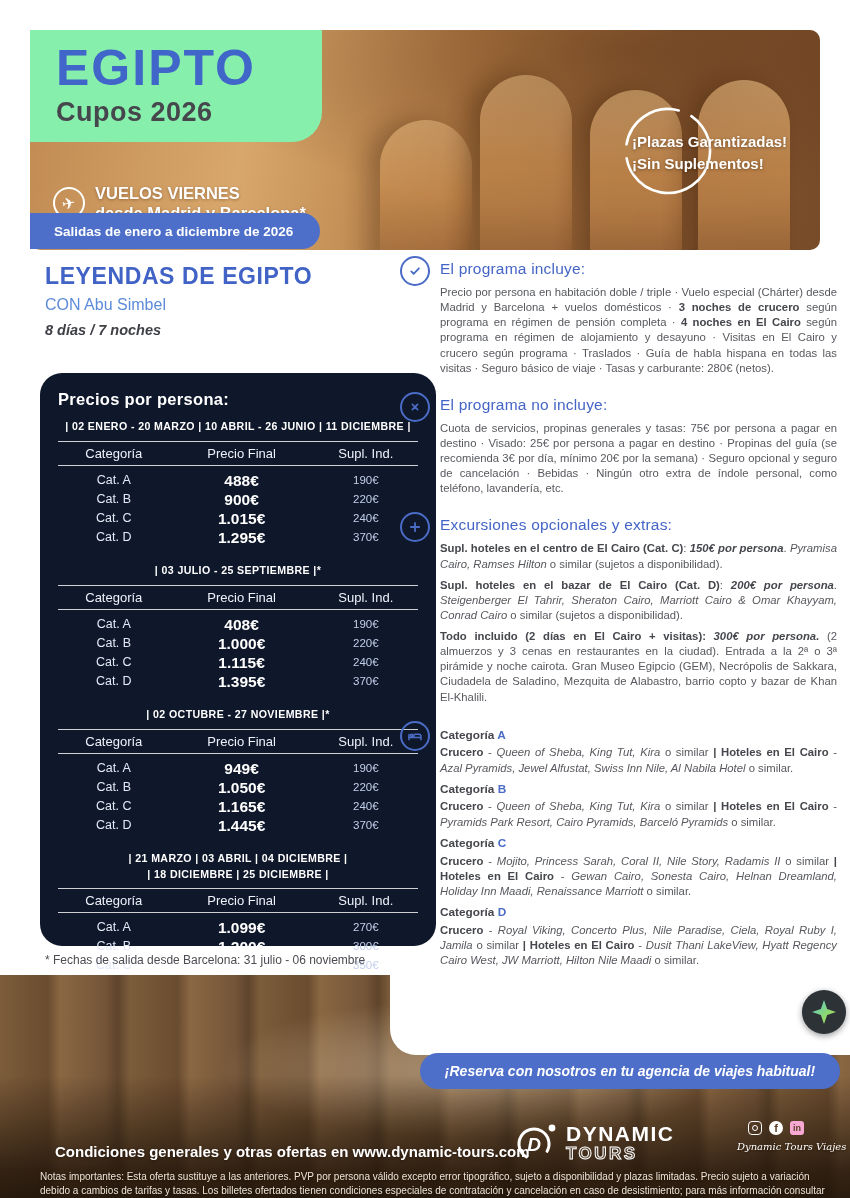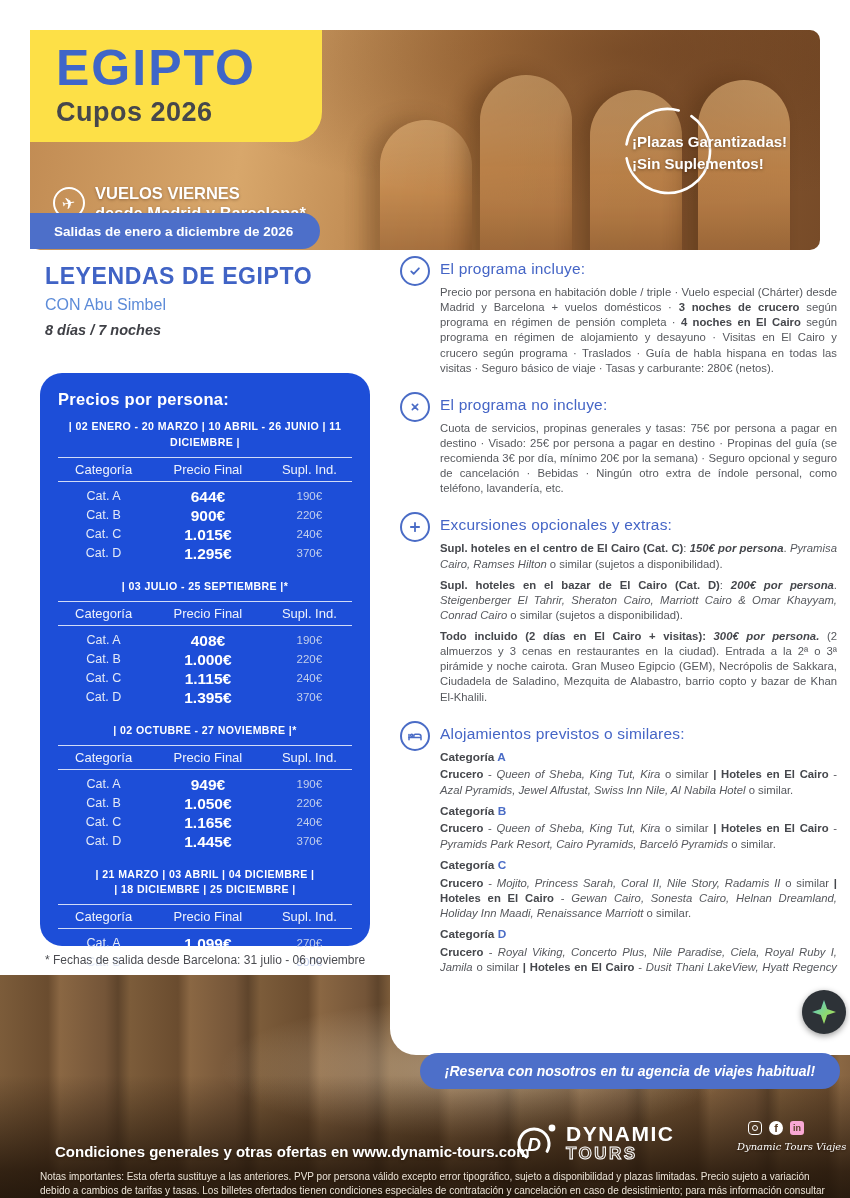--- a/index.html
+++ b/index.html
@@ -11,42 +11,42 @@
   .hero{position:absolute;left:30px;top:30px;width:790px;height:220px;border-radius:10px;overflow:hidden;
     background:linear-gradient(100deg,#c08a52 0%,#d8a76b 28%,#b27b45 55%,#8a5a33 78%,#774b28 100%);}
   .hero .shade{position:absolute;inset:0;background:radial-gradient(ellipse at 75% 10%,rgba(90,50,20,.45),transparent 55%);}
   .statue{position:absolute;bottom:-30px;width:92px;height:190px;border-radius:46px 46px 8px 8px;
     background:linear-gradient(180deg,#e7b87e 0%,#c4894e 45%,#8e5c32 100%);box-shadow:-14px 0 22px rgba(70,40,15,.45);opacity:.95;}
   .statue.s1{left:450px;height:205px;}
   .statue.s2{left:560px;}
   .statue.s3{left:668px;height:200px;}
   .statue.s4{left:350px;height:160px;opacity:.75;}
 
-  .title-card{position:absolute;left:30px;top:30px;width:292px;height:112px;background:#fde047;border-radius:0 0 30px 0;padding:12px 0 0 26px;}
+  .title-card{position:absolute;left:30px;top:30px;width:292px;height:112px;background:#86efac;border-radius:0 0 30px 0;padding:12px 0 0 26px;}
   .main-title{font-size:50px;font-weight:bold;letter-spacing:2px;color:#3f66c8;line-height:1.05;}
   .sub-title{font-size:27px;font-weight:bold;color:#46474c;letter-spacing:.5px;margin-top:2px;}
 
   .badge{position:absolute;left:622px;top:105px;width:92px;height:92px;}
   .badge svg{position:absolute;left:0;top:0;}
   .badge-text{position:absolute;left:10px;top:26px;width:220px;color:#fff;font-weight:bold;font-size:15px;line-height:1.45;text-shadow:0 1px 3px rgba(60,30,10,.5);}
 
   .flights{position:absolute;left:53px;top:183px;display:flex;align-items:center;gap:10px;color:#fff;}
   .plane-circle{width:32px;height:32px;border:2px solid #fff;border-radius:50%;display:flex;align-items:center;justify-content:center;flex:0 0 auto;}
   .plane-circle span{font-size:16px;transform:rotate(-12deg);display:block;}
   .flights-text{font-weight:bold;font-size:16.5px;line-height:1.22;text-shadow:0 1px 3px rgba(60,30,10,.4);}
 
   .departures{position:absolute;left:30px;top:213px;width:290px;height:36px;background:#4d6fc9;border-radius:0 18px 18px 0;
     display:flex;align-items:center;padding-left:24px;color:#fff;font-weight:bold;font-size:13.5px;}
 
   
   .prog-name{position:absolute;left:45px;top:263px;font-size:23px;font-weight:bold;color:#4063c5;letter-spacing:.6px;}
   .prog-variant{position:absolute;left:45px;top:296px;font-size:16px;color:#5c8bd8;}
   .prog-duration{position:absolute;left:45px;top:322px;font-size:14.5px;font-weight:bold;font-style:italic;color:#3f4046;}
 
-  .price-panel{position:absolute;left:40px;top:373px;width:330px;height:573px;background:#1d4ed8;border-radius:22px;padding:17px 18px 10px 18px;color:#fff;}
+  .price-panel{position:absolute;left:40px;top:373px;width:396px;height:573px;background:#0f172a;border-radius:22px;padding:17px 18px 10px 18px;color:#fff;}
   .pp-heading{font-size:16.5px;font-weight:bold;letter-spacing:.3px;margin-bottom:6px;}
   .pdates{color:#fff;font-weight:bold;font-size:10.6px;letter-spacing:.4px;text-align:center;margin:10px 0 6px 0;line-height:1.5;}
   .ptable{width:100%;}
   .prow{display:grid;grid-template-columns:31% 40% 29%;align-items:center;text-align:center;}
   .phead{border-top:1px solid rgba(255,255,255,.8);border-bottom:1px solid rgba(255,255,255,.8);padding:4px 0;font-size:13px;color:#eef2fb;margin-bottom:5px;}
   .pcat{font-size:12.5px;color:#e4eaf7;line-height:19px;}
   .pprice{font-size:15.5px;font-weight:bold;color:#fff;line-height:19px;}
   .psupl{font-size:11.5px;color:#c3cfec;line-height:19px;}
 
   .footnote{position:absolute;left:45px;top:953px;font-size:12px;color:#4b4c51;}
@@ -146,21 +146,21 @@
       <div class="pdates">
           <div>| 02 ENERO - 20 MARZO | 10 ABRIL - 26 JUNIO | 11 DICIEMBRE |</div>
         </div>
       <div class="prow phead">
         <span>Categoría</span>
         <span>Precio Final</span>
         <span>Supl. Ind.</span>
       </div>
       <div class="prow">
           <span class="pcat">Cat. A</span>
-          <span class="pprice">644€</span>
+          <span class="pprice">488€</span>
           <span class="psupl">190€</span>
         </div>
       <div class="prow">
           <span class="pcat">Cat. B</span>
           <span class="pprice">900€</span>
           <span class="psupl">220€</span>
         </div>
       <div class="prow">
           <span class="pcat">Cat. C</span>
           <span class="pprice">1.015€</span>
@@ -313,21 +313,20 @@
     <div class="section">
       <div class="sec-icon">
         <svg width="18" height="18" viewBox="0 0 24 24" fill="none" stroke="#4a6cc6" stroke-width="2" stroke-linecap="round" stroke-linejoin="round">
           <path d="M4 17v-7"></path>
             <path d="M4 14h16v3"></path>
             <circle cx="7.6" cy="11" r="1.5"></circle>
             <path d="M10.5 13v-1.6a1.9 1.9 0 0 1 1.9-1.9H17a3 3 0 0 1 3 3"></path>
         </svg>
       </div>
       <div class="sec-content">
-        <div class="sec-title">Alojamientos previstos o similares:</div>
         <div class="sec-body cat-heading"><span class="seg-b">Categoría </span><span class="seg-blue-b">A</span></div>
         <div class="sec-body"><span class="seg-b">Crucero</span><span> - </span><span class="seg-i">Queen of Sheba, King Tut, Kira</span><span> o similar </span><span class="seg-b">| Hoteles en El Cairo</span><span> - </span><span class="seg-i">Azal Pyramids, Jewel Alfustat, Swiss Inn Nile, Al Nabila Hotel</span><span> o similar.</span></div>
         <div class="sec-body cat-heading"><span class="seg-b">Categoría </span><span class="seg-blue-b">B</span></div>
         <div class="sec-body"><span class="seg-b">Crucero</span><span> - </span><span class="seg-i">Queen of Sheba, King Tut, Kira</span><span> o similar </span><span class="seg-b">| Hoteles en El Cairo</span><span> - </span><span class="seg-i">Pyramids Park Resort, Cairo Pyramids, Barceló Pyramids</span><span> o similar.</span></div>
         <div class="sec-body cat-heading"><span class="seg-b">Categoría </span><span class="seg-blue-b">C</span></div>
         <div class="sec-body"><span class="seg-b">Crucero</span><span> - </span><span class="seg-i">Mojito, Princess Sarah, Coral II, Nile Story, Radamis II</span><span> o similar </span><span class="seg-b">| Hoteles en El Cairo</span><span> - </span><span class="seg-i">Gewan Cairo, Sonesta Cairo, Helnan Dreamland, Holiday Inn Maadi, Renaissance Marriott</span><span> o similar.</span></div>
         <div class="sec-body cat-heading"><span class="seg-b">Categoría </span><span class="seg-blue-b">D</span></div>
         <div class="sec-body"><span class="seg-b">Crucero</span><span> - </span><span class="seg-i">Royal Viking, Concerto Plus, Nile Paradise, Ciela, Royal Ruby I, Jamila</span><span> o similar </span><span class="seg-b">| Hoteles en El Cairo</span><span> - </span><span class="seg-i">Dusit Thani LakeView, Hyatt Regency Cairo West, JW Marriott, Hilton Nile Maadi</span><span> o similar.</span></div>
       </div>
     </div>

